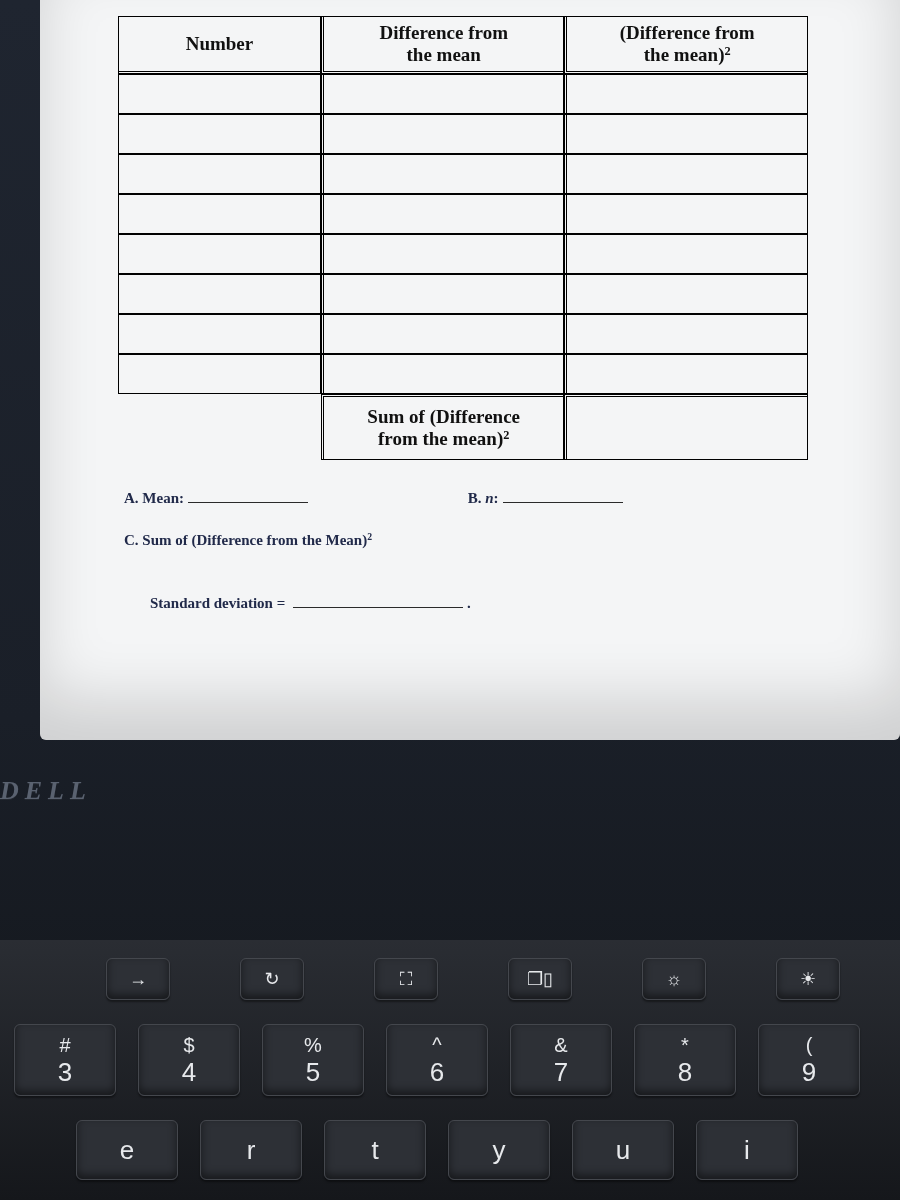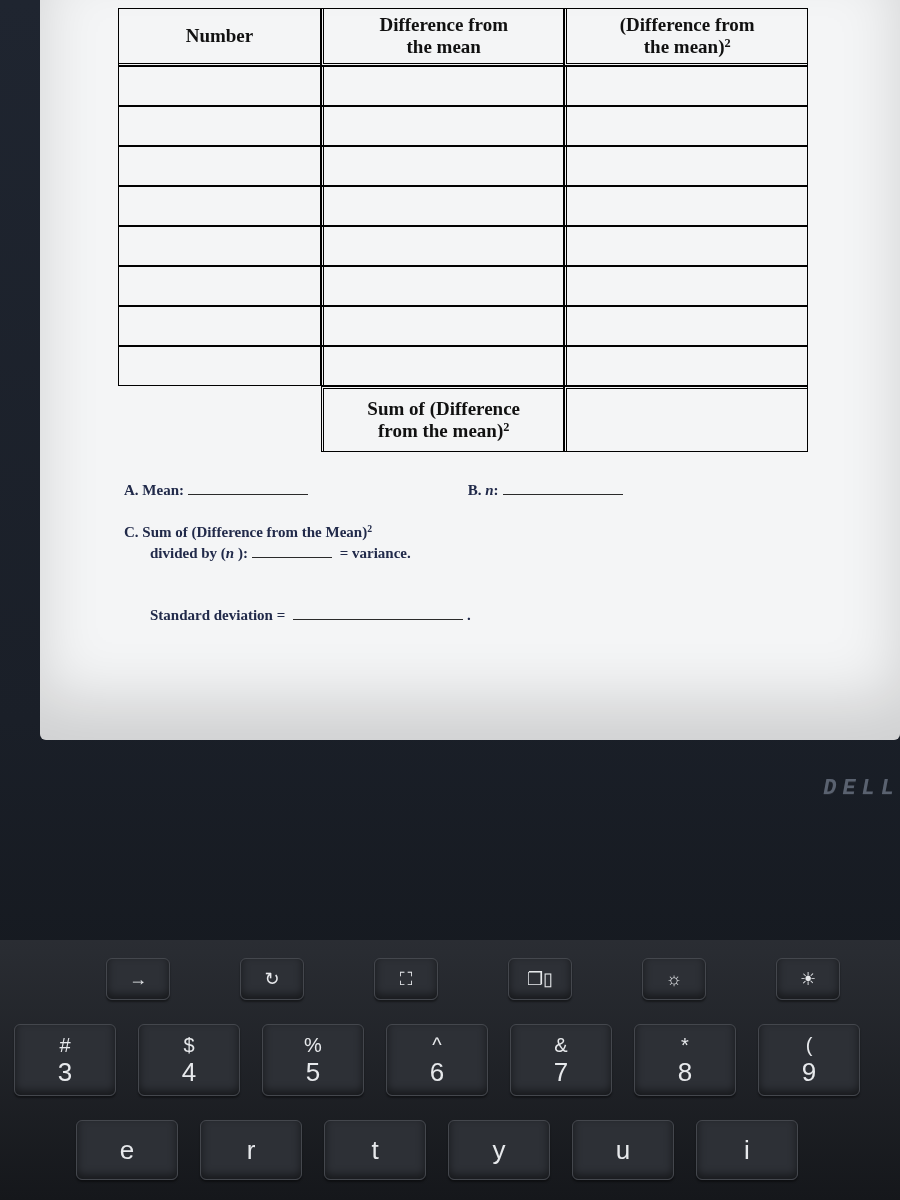--- a/index.html
+++ b/index.html
@@ -24,21 +24,21 @@
     top: 0px;
     height: 740px;
     background: #f4f5f6;
     border-bottom-left-radius: 6px;
     border-bottom-right-radius: 6px;
     box-shadow: inset 0 -40px 60px rgba(0,0,0,0.15);
     overflow: hidden;
   }
 
   .page {
-    padding: 8px 30px 0 70px;
+    padding: 16px 30px 0 70px;
     color: #111;
   }
 
   
   table.worksheet {
     border-collapse: separate;
     border-spacing: 0;
     width: 690px;
     margin-left: 8px;
     table-layout: fixed;
@@ -122,26 +122,26 @@
   .prompts .italic { font-style: italic; }
   .prompts .sub1 { padding-left: 26px; }
   .prompts .colA { display: inline-block; width: 340px; }
   .prompts .colB { display: inline-block; }
 
   
   .brand {
     position: absolute;
     left: 0; right: 0;
     top: 776px;
-    text-align: right;
-    font-family: Liberation Mono, monospace;
+    text-align: left;
+    font-family: Liberation Serif, serif;
     font-weight: 600;
     font-style: italic;
     letter-spacing: 6px;
-    font-size: 22px;
+    font-size: 26px;
     color: #5a6270;
     text-shadow: 0 1px 0 rgba(255,255,255,0.05);
   }
 
   
   .keyboard {
     position: absolute;
     left: 0; right: 0;
     bottom: 0;
     height: 260px;
@@ -266,24 +266,20 @@
           <span class="colA">
             <span>A.  Mean:</span><span class="blank"></span>
           </span>
           <span class="colB">
             <span>B.  </span><span class="italic">n</span><span>:</span><span class="blank"></span>
           </span>
         </div>
 
         <div class="row">
           <span>C. Sum of (Difference from the Mean)</span><span class="sup">2</span><br>
-          <span class="sub1">
-            <span>divided by (</span><span class="italic">n</span><span> ):</span><span class="blank sm"></span>
-            <span>= variance.</span>
-          </span>
         </div>
 
         <div class="row">
           <br>
           <span class="sub1">
             <span>Standard deviation =</span> <span class="blank lg"></span><span>.</span>
           </span>
         </div>
       </div>
 

